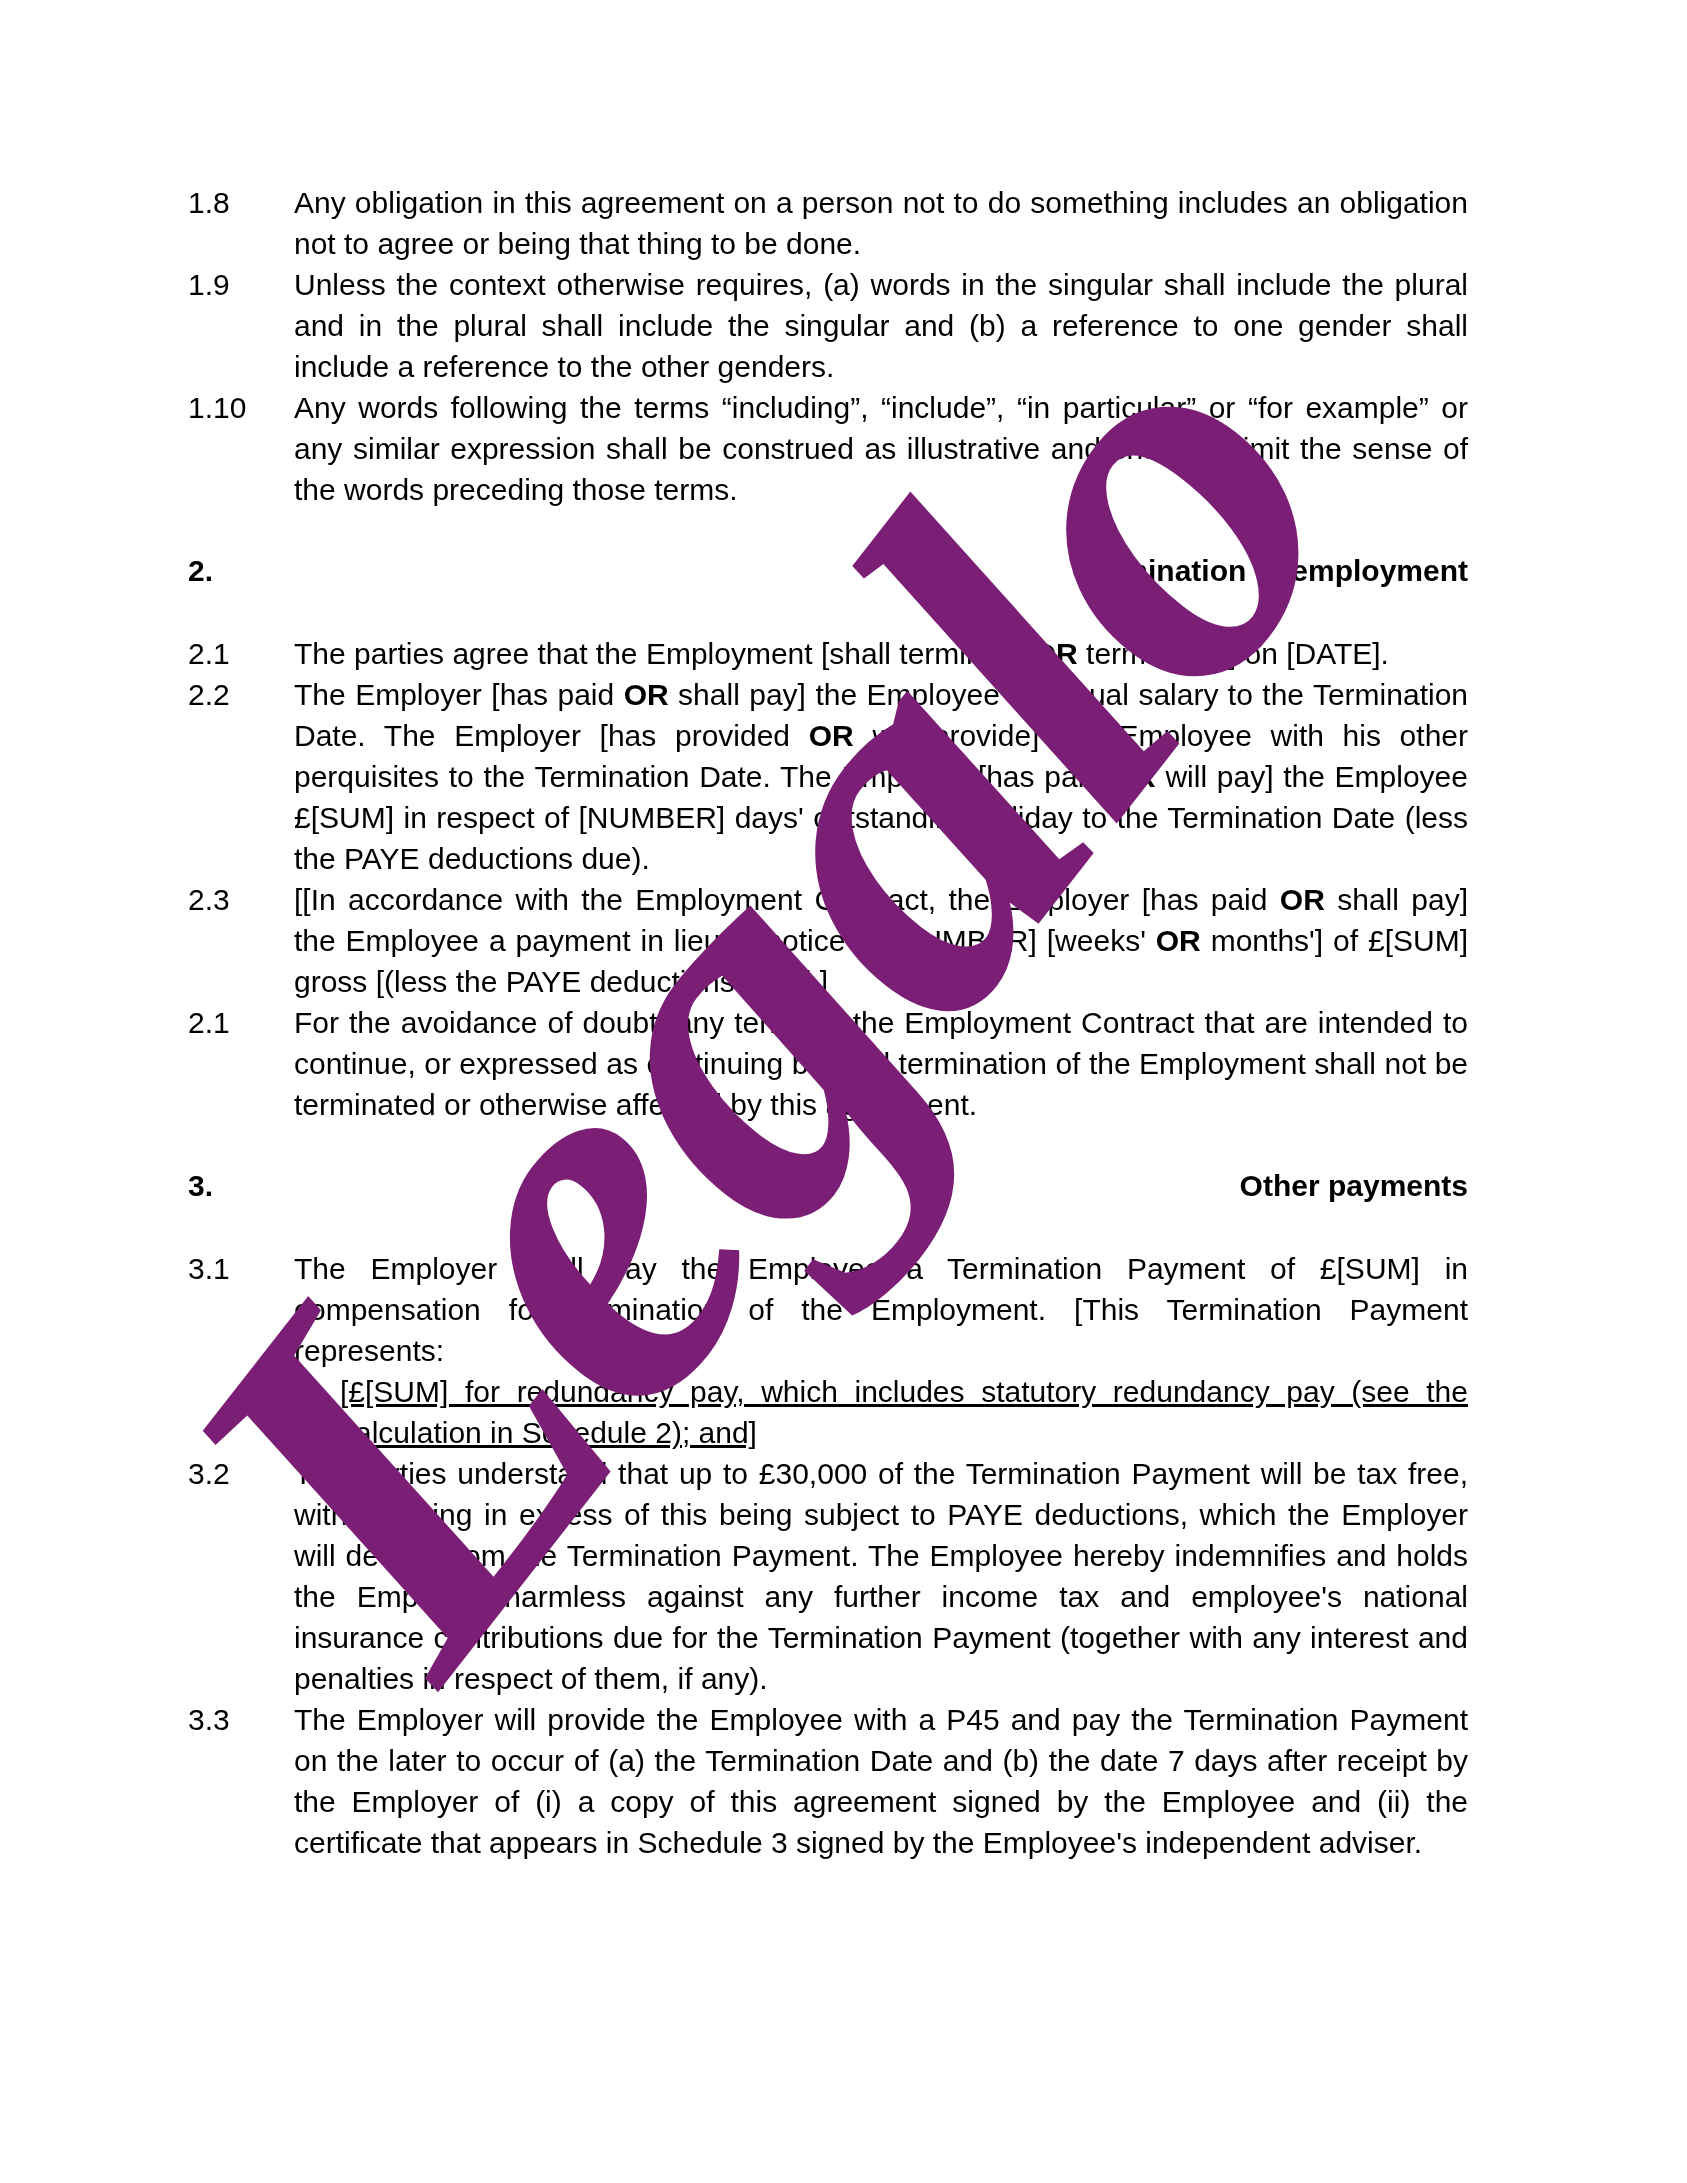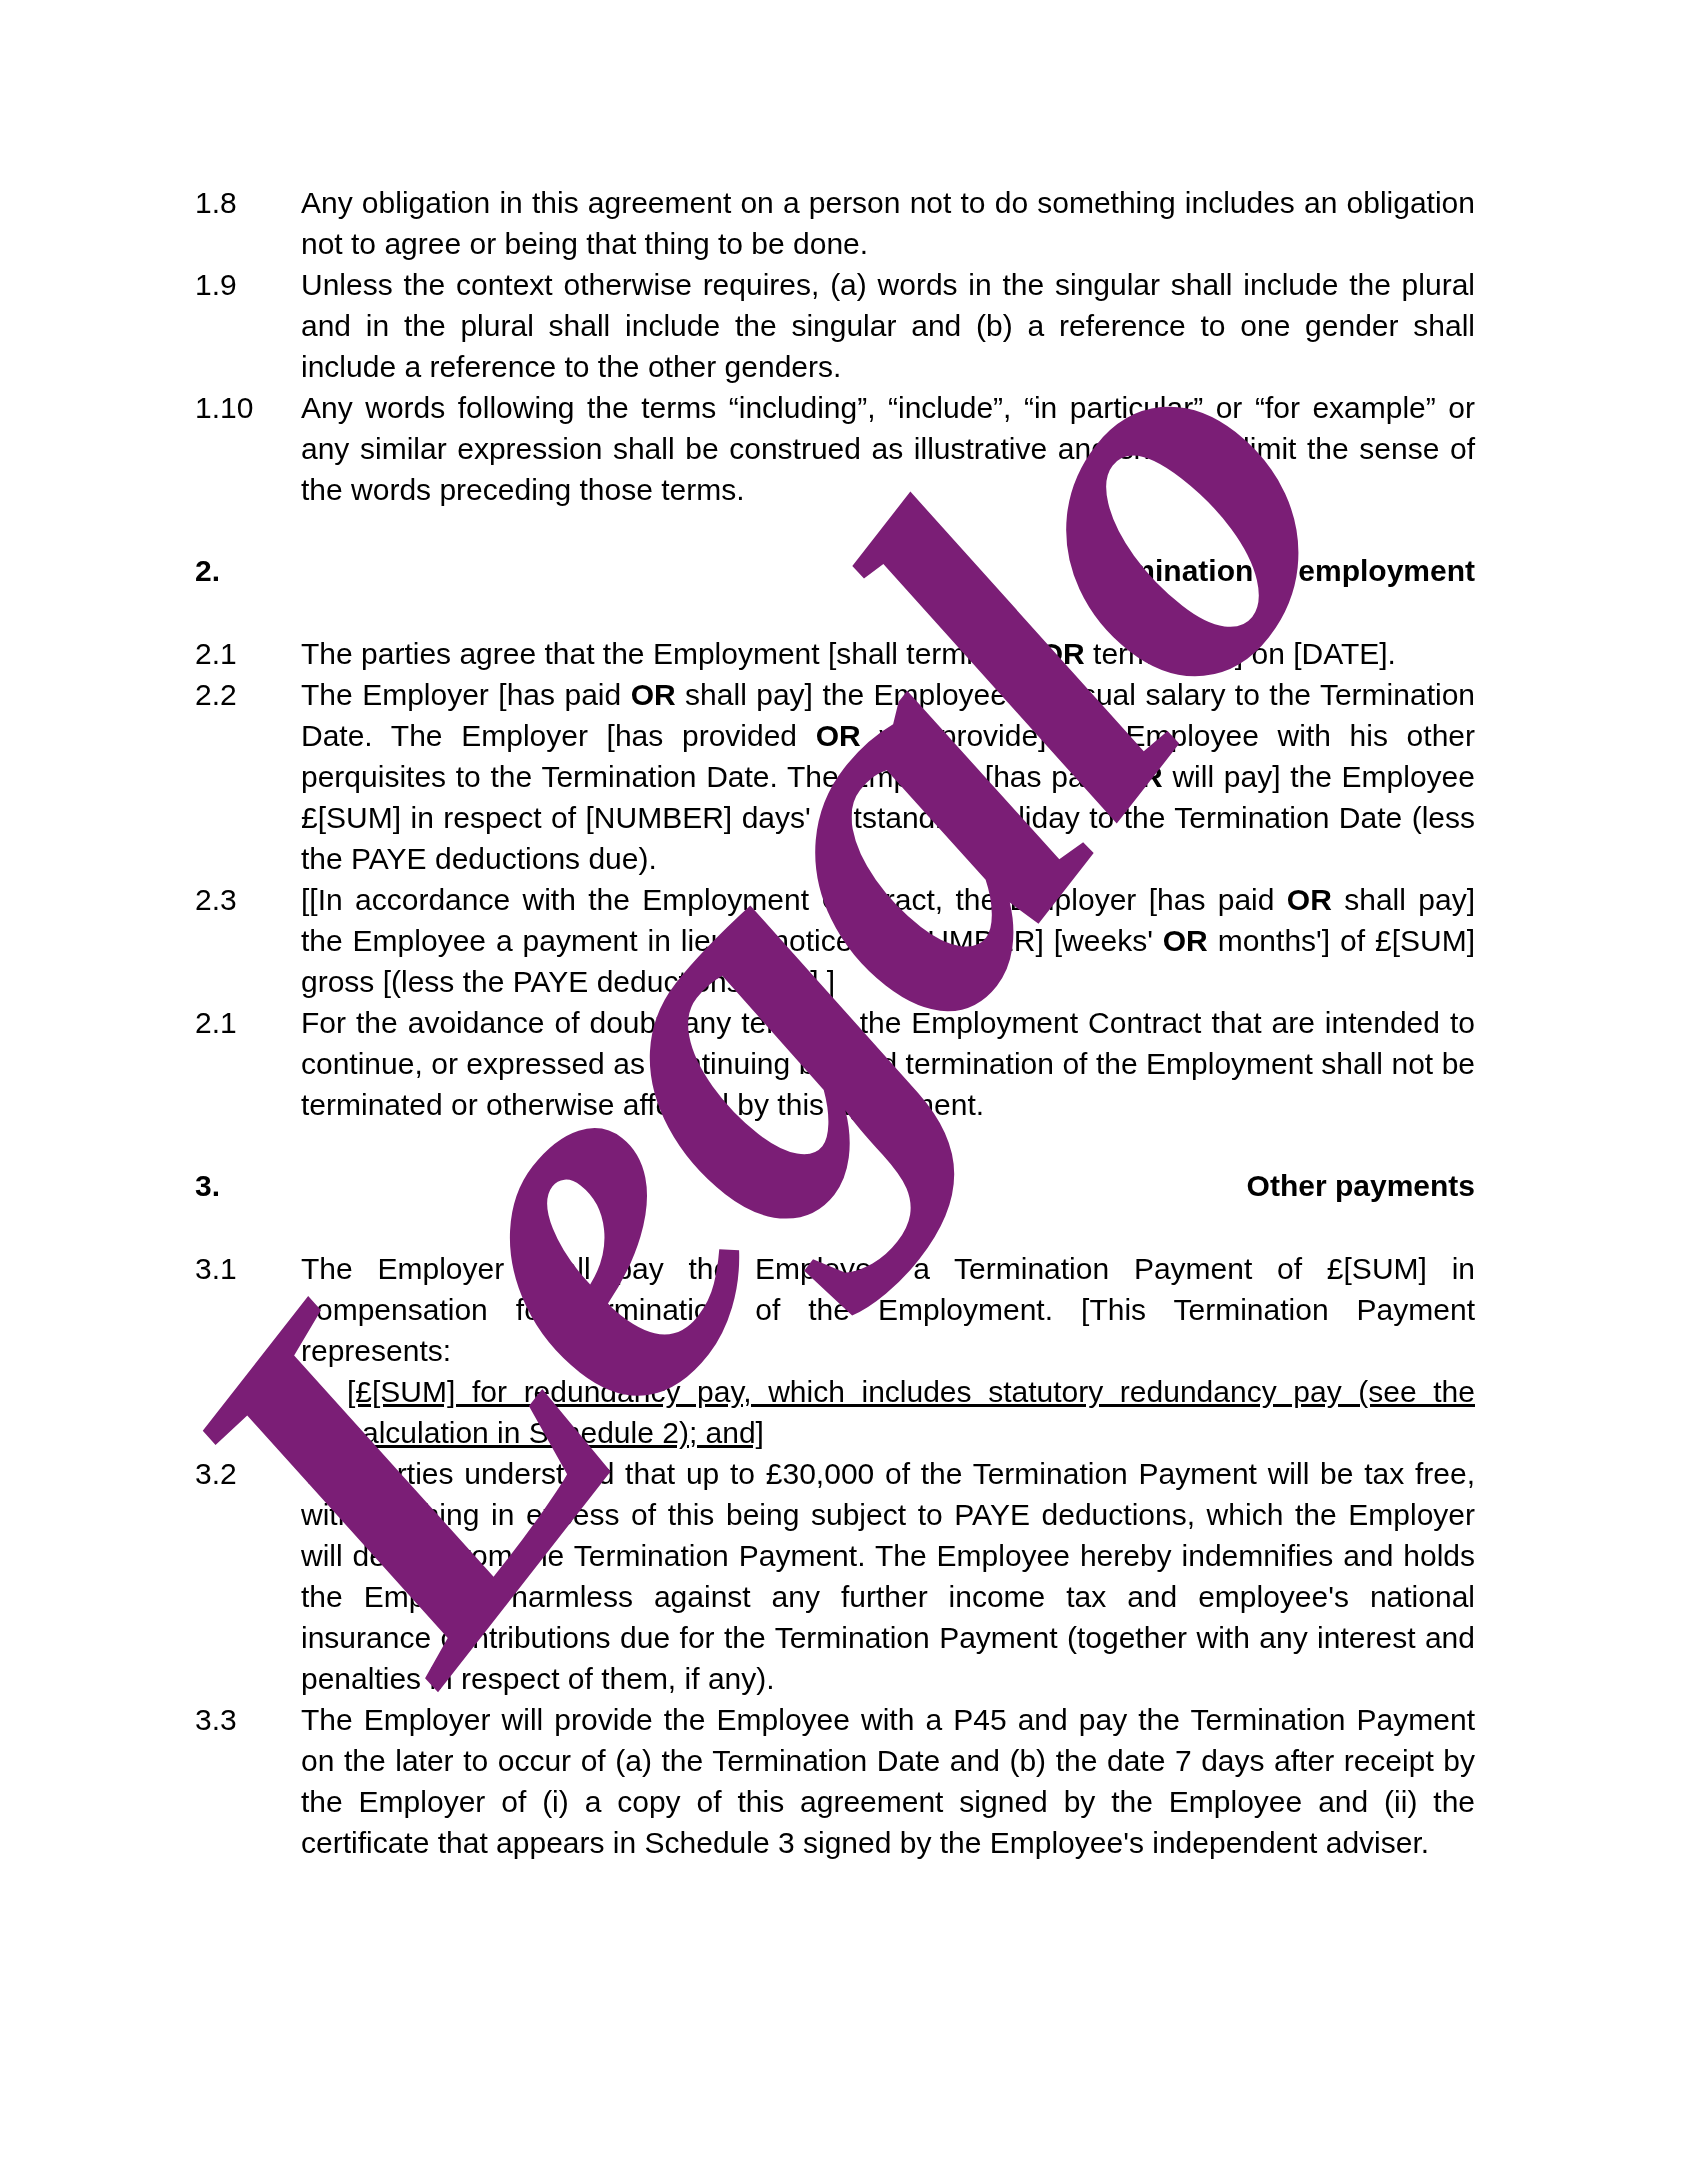--- a/index.html
+++ b/index.html
@@ -12,21 +12,21 @@
   }
   .sheet {
     position: relative;
     width: 1687px;
     height: 2183px;
     background: #ffffff;
     overflow: hidden;
   }
   .content {
     position: absolute;
-    left: 195px;
+    left: 188px;
     top: 182px;
     width: 1280px;
   }
   .clause {
     display: flex;
     font-size: 30px;
     line-height: 41px;
   }
   .clause .num {
     flex: 0 0 106px;

